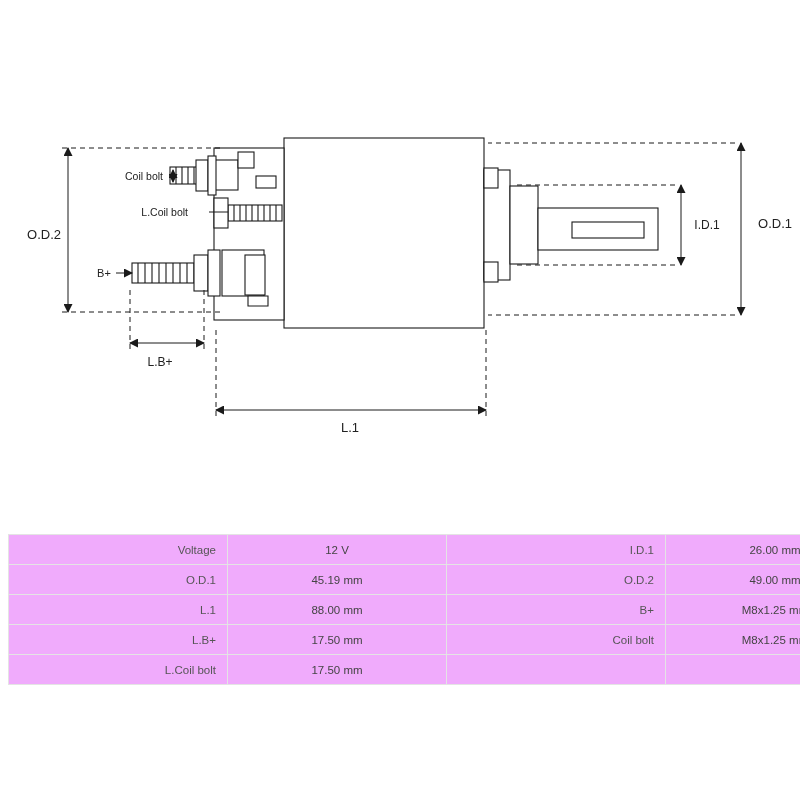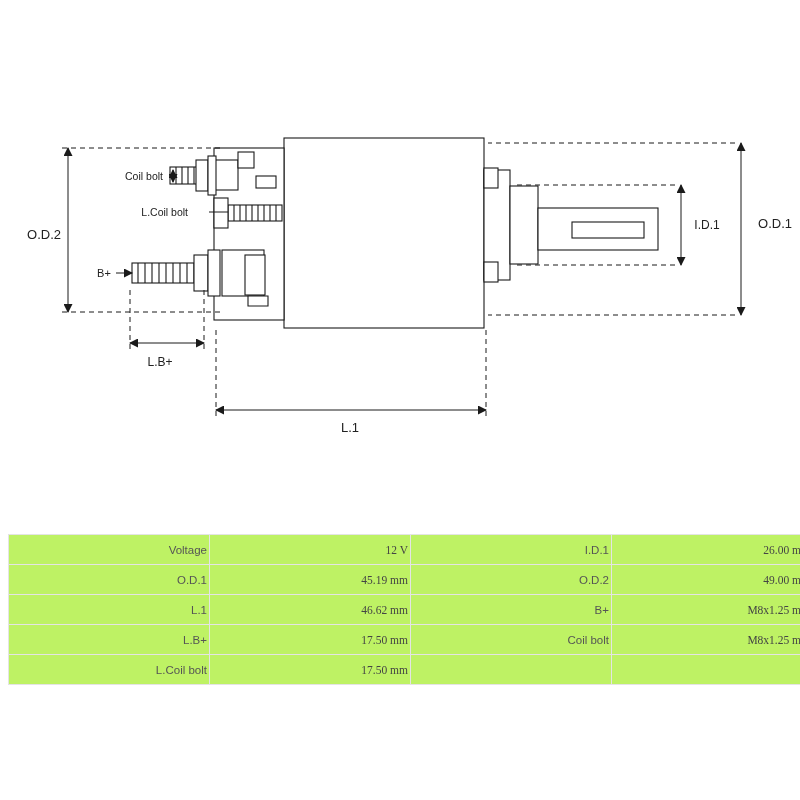--- a/index.html
+++ b/index.html
@@ -35,35 +35,34 @@
   }
   table.spec {
     border-collapse: collapse;
     width: 784px;
     table-layout: fixed;
     font-size: 11.5px;
   }
   table.spec td {
     border: 1px solid #e4e4e4;
     height: 29px;
-    padding: 0 2px;
+    padding: 0 11px;
     vertical-align: middle;
-    background: #bef264;
+    background: #f0abfc;
   }
   td.lbl {
     background: #eeeeee;
     text-align: right;
     color: #555555;
     width: 196px;
   }
   td.val {
-    text-align: right;
+    text-align: center;
     color: #444444;
     width: 196px;
-    font-family: Liberation Serif, serif;
   }
   td.empty {
     background: #ffffff;
   }
   .dim-text {
     font-family: "Liberation Sans", sans-serif;
     fill: #222222;
   }
 </style>
 </head>
@@ -178,21 +177,21 @@
           <td class="val">26.00 mm</td>
         </tr>
         <tr>
           <td class="lbl">O.D.1</td>
           <td class="val">45.19 mm</td>
           <td class="lbl">O.D.2</td>
           <td class="val">49.00 mm</td>
         </tr>
         <tr>
           <td class="lbl">L.1</td>
-          <td class="val">46.62 mm</td>
+          <td class="val">88.00 mm</td>
           <td class="lbl">B+</td>
           <td class="val">M8x1.25 mm</td>
         </tr>
         <tr>
           <td class="lbl">L.B+</td>
           <td class="val">17.50 mm</td>
           <td class="lbl">Coil bolt</td>
           <td class="val">M8x1.25 mm</td>
         </tr>
         <tr>

